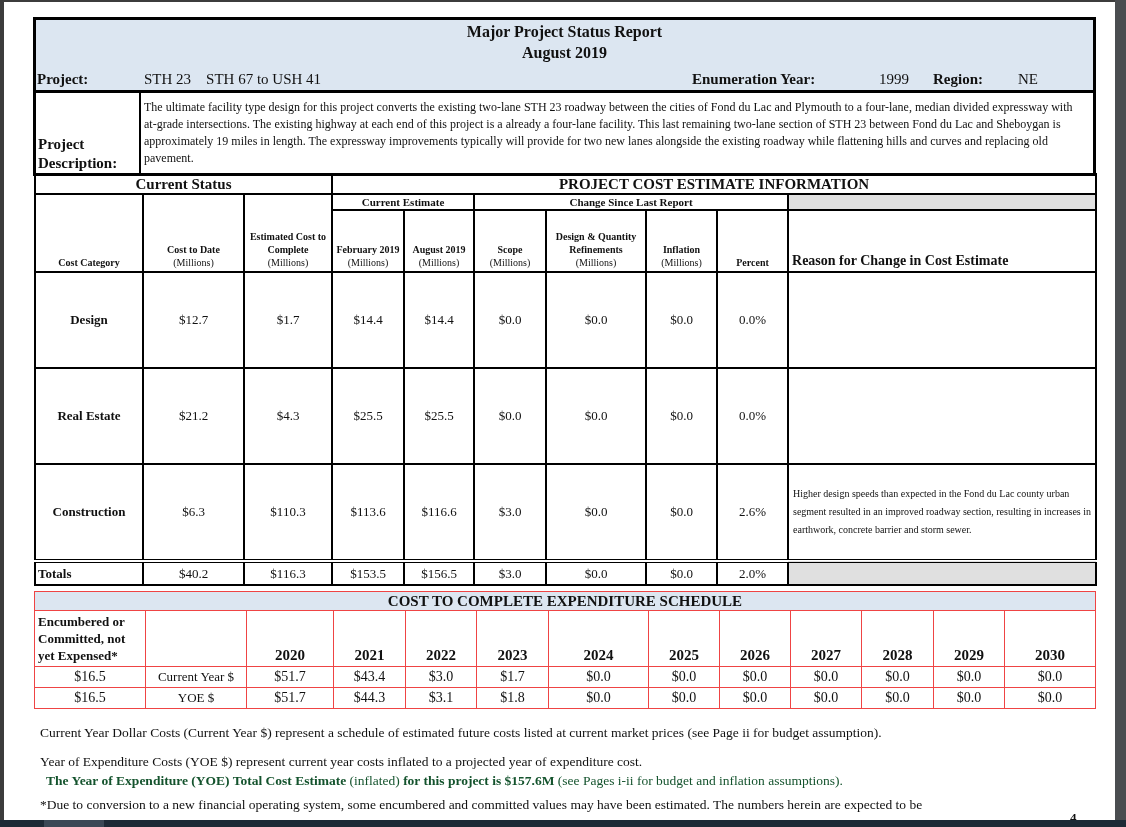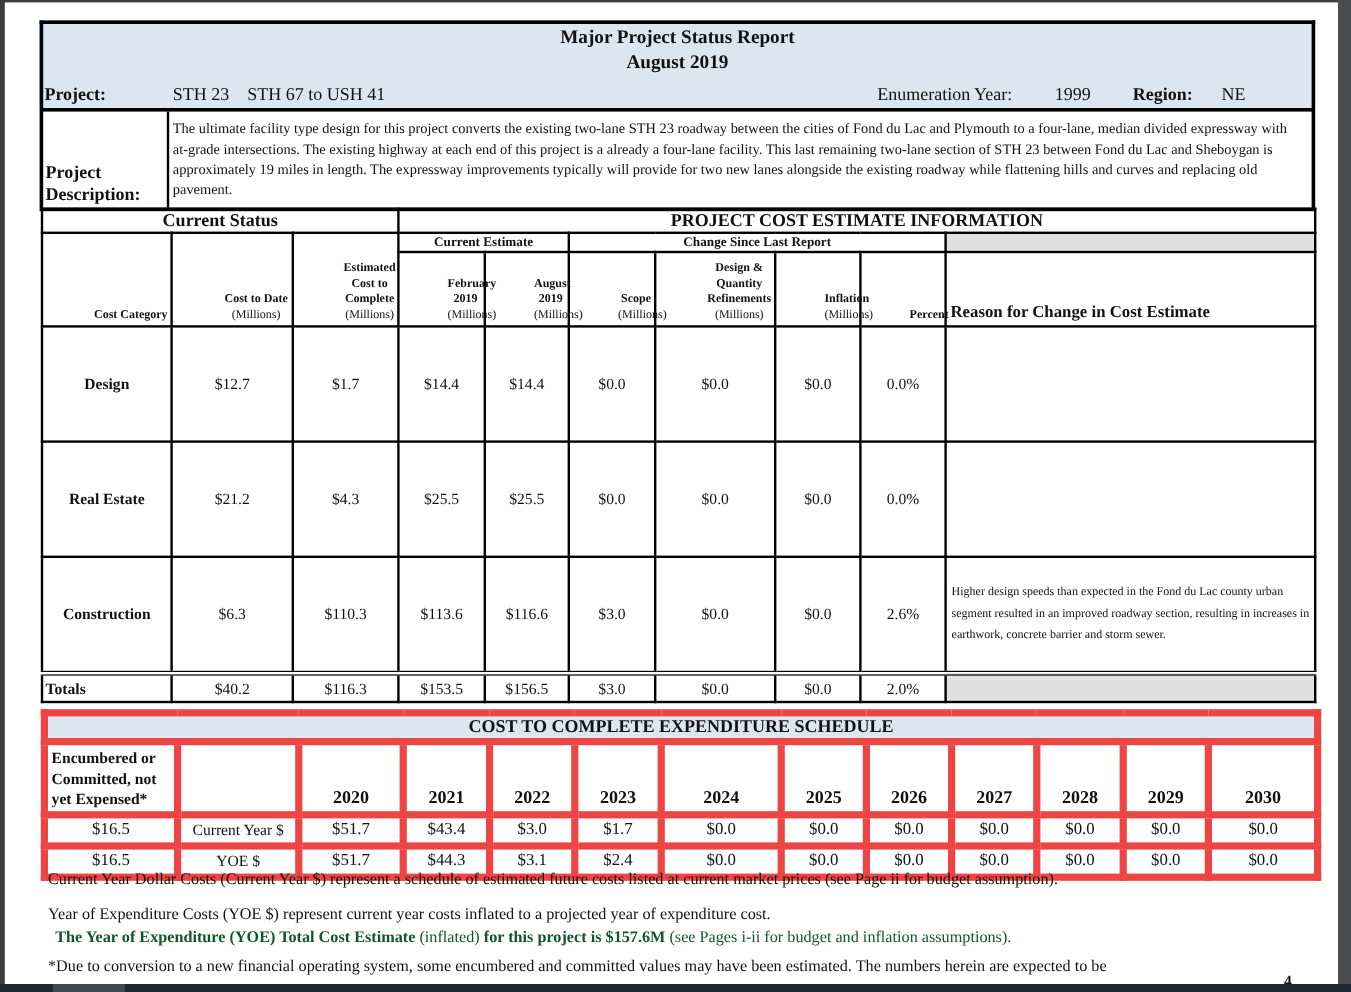--- a/index.html
+++ b/index.html
@@ -10,49 +10,49 @@
   .bottom-bar .thumb{position:absolute;left:44px;top:0;width:60px;height:7px;background:#3b4856;}
   .right-edge{position:absolute;left:1115px;top:0;width:11px;height:820px;background:#4a4d50;}
 
   
   .hdr{position:absolute;left:29px;top:15px;width:1057px;height:70px;background:#dce6f1;
        border:3px solid #000;border-bottom:none;}
   .hdr .t1{position:absolute;left:0;width:100%;top:3px;text-align:center;font-weight:bold;font-size:16px;}
   .hdr .t2{position:absolute;left:0;width:100%;top:24px;text-align:center;font-weight:bold;font-size:16px;}
   .hdr .proj-lbl{position:absolute;left:1px;top:51px;font-weight:bold;font-size:15px;}
   .hdr .proj-val{position:absolute;left:108px;top:51px;font-size:15px;}
-  .hdr .enum-lbl{position:absolute;left:695px;top:51px;font-weight:normal;font-size:15px;}
+  .hdr .enum-lbl{position:absolute;left:656px;top:51px;font-weight:bold;font-size:15px;}
   .hdr .enum-val{position:absolute;left:843px;top:51px;font-size:15px;}
-  .hdr .reg-lbl{position:absolute;left:897px;top:51px;font-weight:bold;font-size:15px;margin-left:11px;}
+  .hdr .reg-lbl{position:absolute;left:897px;top:51px;font-weight:bold;font-size:15px;}
   .hdr .reg-val{position:absolute;left:982px;top:51px;font-size:15px;}
 
   .desc{position:absolute;left:29px;top:88px;width:1057px;height:80px;border:3px solid #000;border-top:3px solid #000;}
   .desc .lbl{position:absolute;left:0;top:0;width:103px;height:80px;border-right:2px solid #000;}
   .desc .lbl span{position:absolute;left:2px;top:42px;font-weight:bold;font-size:15px;line-height:19px;}
   .desc .txt{position:absolute;left:108px;top:6px;width:944px;font-size:12px;line-height:17px;}
 
   
   table{border-collapse:collapse;}
   .cost{position:absolute;left:30px;top:171px;width:1061px;table-layout:fixed;}
   .cost td{border:2px solid #000;text-align:center;vertical-align:middle;padding:0;font-size:13px;}
   .cost .sec{font-weight:bold;font-size:15px;height:18px;}
   .cost .sub{font-weight:bold;font-size:11px;height:14px;}
   .cost .grey{background:#e0e0e0;}
-  .cost .colh{font-size:10px;line-height:13px;height:58px;vertical-align:bottom;padding-bottom:2px;padding-left:40px;}
+  .cost .colh{font-size:10px;line-height:13px;height:58px;vertical-align:bottom;padding-bottom:2px;}
   .cost .colh b{display:block;}
   .cost .reason-h{font-weight:bold;font-size:14px;text-align:left;vertical-align:bottom;padding:0 2px 2px 3px;}
   .cost .cat{font-weight:bold;font-size:13px;}
   .cost .row td{height:86px;}
   .cost .reason{text-align:left;font-size:10px;line-height:18px;padding:4px 4px;vertical-align:middle;}
   .cost .tot td{height:21px;border-top:4px double #000;}
   .cost .tot .cat{text-align:left;padding-left:2px;}
 
   
   .sched{position:absolute;left:30px;top:589px;width:1061px;table-layout:fixed;}
-  .sched td{border:6px solid #ef4444;text-align:center;font-size:14px;padding:0;height:20px;}
+  .sched td{border:1px solid #ef4444;text-align:center;font-size:14px;padding:0;height:20px;}
   .sched .title{background:#dce6f1;font-weight:bold;font-size:15px;height:18px;}
   .sched .yr{font-weight:bold;font-size:15px;height:53px;vertical-align:bottom;padding-bottom:2px;}
   .sched .enc{font-weight:bold;font-size:13px;line-height:17px;text-align:left;vertical-align:bottom;padding:0 12px 2px 3px;}
   .sched .rl{font-size:13px;}
 
   .notes{position:absolute;left:32px;top:719px;width:1060px;font-size:13.5px;}
   .notes p{margin:4px;}
   .notes .n1{position:absolute;top:0;left:0;}
   .notes .n2{position:absolute;top:29px;left:0;}
   .notes .n3{position:absolute;top:48px;left:6px;color:#14532d;}
@@ -228,21 +228,21 @@
           <td>$0.0</td>
           <td>$0.0</td>
           <td>$0.0</td>
         </tr>
         <tr>
           <td>$16.5</td>
           <td class="rl">YOE $</td>
           <td>$51.7</td>
           <td>$44.3</td>
           <td>$3.1</td>
-          <td>$2.4</td>
+          <td>$1.8</td>
           <td>$0.0</td>
           <td>$0.0</td>
           <td>$0.0</td>
           <td>$0.0</td>
           <td>$0.0</td>
           <td>$0.0</td>
           <td>$0.0</td>
         </tr>
       </tbody>
   </table>

